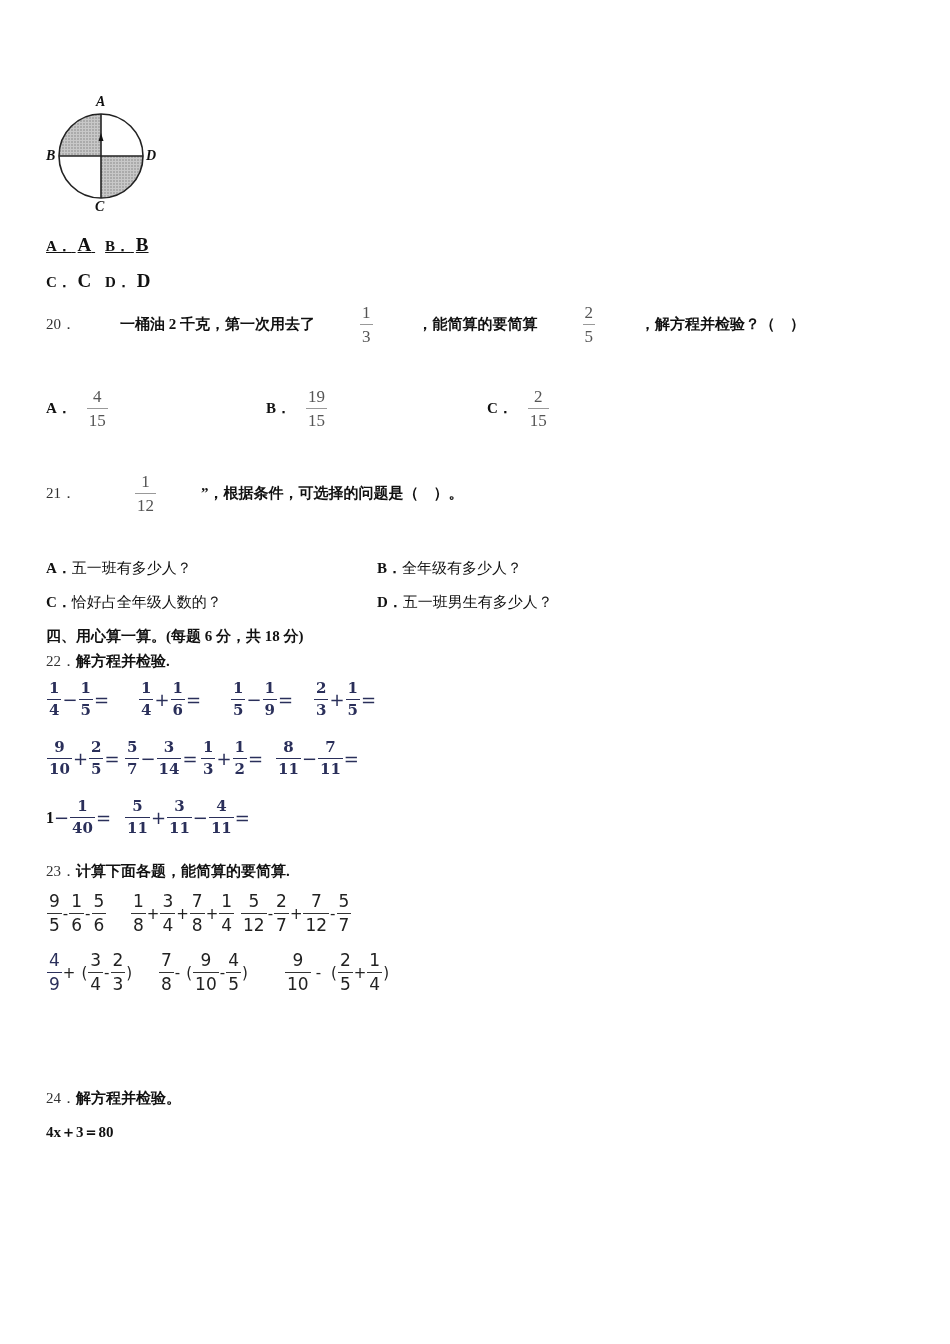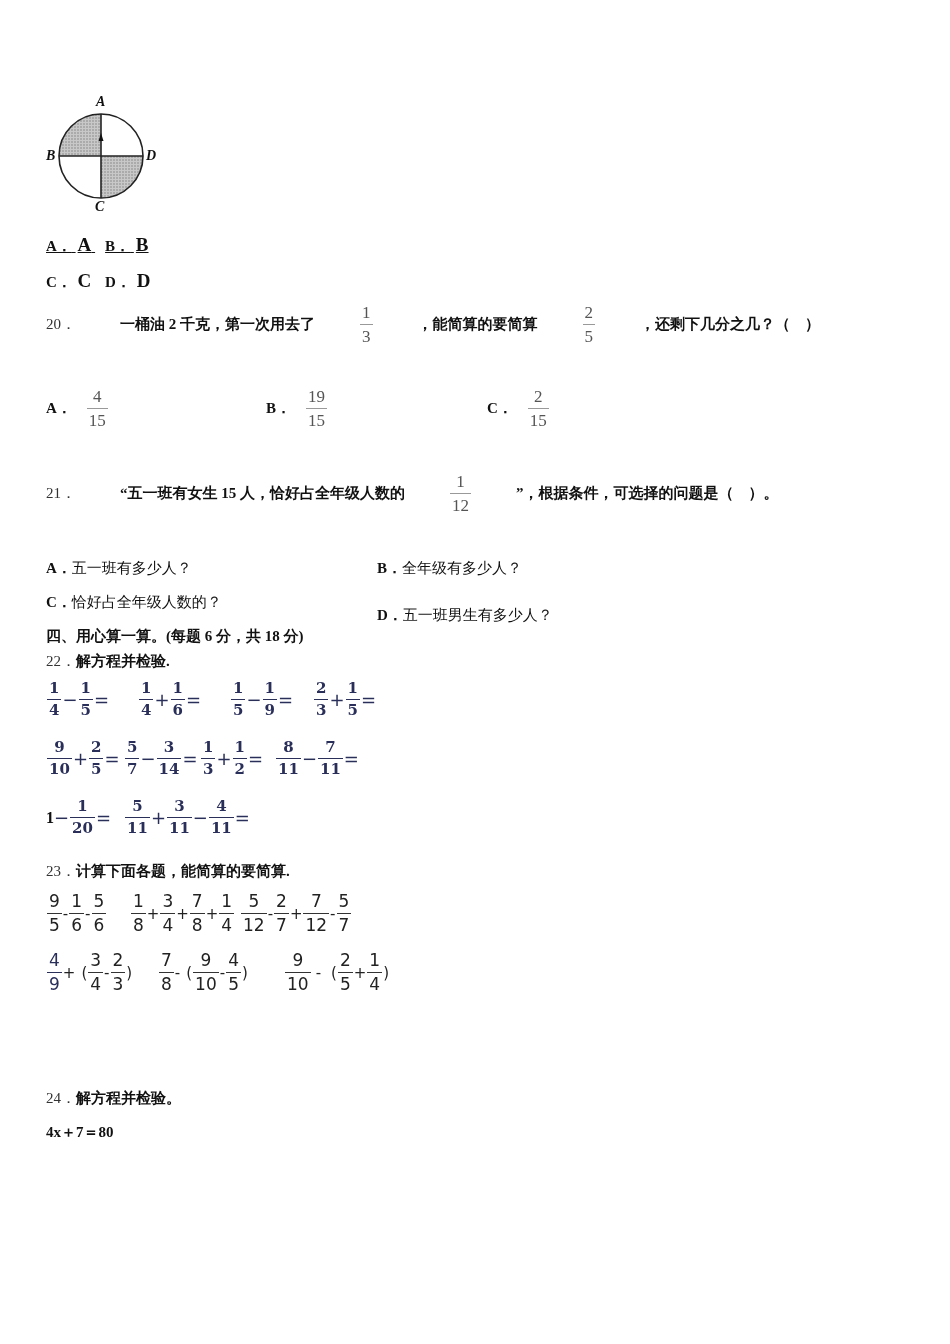--- a/index.html
+++ b/index.html
@@ -65,21 +65,21 @@
   <span>一桶油 2 千克，第一次用去了</span>
   <span class="frac lightfrac">
       <span class="n">1</span>
       <span class="d">3</span>
     </span>
   <span>，能简算的要简算</span>
   <span class="frac lightfrac">
       <span class="n">2</span>
       <span class="d">5</span>
     </span>
-  <span>，还剩下几分之几？（　）</span>
+  <span>，解方程并检验？（　）</span>
 </div>
 
 <div class="row" style="top:388px; left:46px;">
   <span class="opt-label" style="margin-right:14px;">A．</span>
   <span class="frac lightfrac">
       <span class="n">4</span>
       <span class="d">15</span>
     </span>
 </div>
 <div class="row" style="top:388px; left:266px;">
@@ -91,39 +91,38 @@
 </div>
 <div class="row" style="top:388px; left:487px;">
   <span class="opt-label" style="margin-right:14px;">C．</span>
   <span class="frac lightfrac">
       <span class="n">2</span>
       <span class="d">15</span>
     </span>
 </div>
 
 <div class="row q" style="top:473px;">
-  <span class="qnum" style="">21．</span>
-  <span>“五一班有女生 15 人，恰好占全年级人数的</span>
+  <span class="qnum" style="margin-right:14px;">21．</span>
   <span class="frac lightfrac">
       <span class="n">1</span>
       <span class="d">12</span>
     </span>
   <span>”，根据条件，可选择的问题是（　）。</span>
 </div>
 
 <div class="abs q" style="left:46px; top:559px;">
   <span>A．</span><span style="font-weight:normal;text-align:right;">五一班有多少人？</span>
 </div>
 <div class="abs q" style="left:377px; top:559px;">
   <span>B．</span><span style="font-weight:normal;">全年级有多少人？</span>
 </div>
 <div class="abs q" style="left:46px; top:593px;">
   <span>C．</span><span style="font-weight:normal;">恰好占全年级人数的？</span>
 </div>
-<div class="abs q" style="left:377px; top:593px;margin-top:13px;">
+<div class="abs q" style="left:377px; top:593px;">
   <span>D．</span><span style="font-weight:normal;">五一班男生有多少人？</span>
 </div>
 
 <div class="abs q" style="left:46px; top:627px; font-weight:bold;">四、用心算一算。(每题 6 分，共 18 分)</div>
 
 <div class="abs q" style="left:46px; top:652px;">
   <span class="qnum">22．</span><span>解方程并检验.</span>
 </div>
 
 <div class="row" style="top:681px;">
@@ -227,21 +226,21 @@
       <span class="op">=</span>
   </span>
 </div>
 
 <div class="row" style="top:799px;">
   <span class="expr" style="width:78px;">
     <span class="bold" style="font-size:16px; color:#111;">1</span>
       <span class="op">−</span>
       <span class="frac bluefrac">
         <span class="n">1</span>
-        <span class="d">20</span>
+        <span class="d">40</span>
       </span>
       <span class="op">=</span>
   </span>
   <span class="expr">
     <span class="frac bluefrac">
         <span class="n">5</span>
         <span class="d">11</span>
       </span>
       <span class="op">+</span>
       <span class="frac bluefrac">
@@ -375,13 +374,13 @@
         <span class="n">1</span>
         <span class="d">4</span>
       </span>
       <span class="plainop">)</span>
   </span>
 </div>
 
 <div class="abs q" style="left:46px; top:1089px;">
   <span class="qnum">24．</span><span>解方程并检验。</span>
 </div>
-<div class="abs q" style="left:46px; top:1123px;">4x＋7＝80</div>
+<div class="abs q" style="left:46px; top:1123px;">4x＋3＝80</div>
 
 </body></html>

